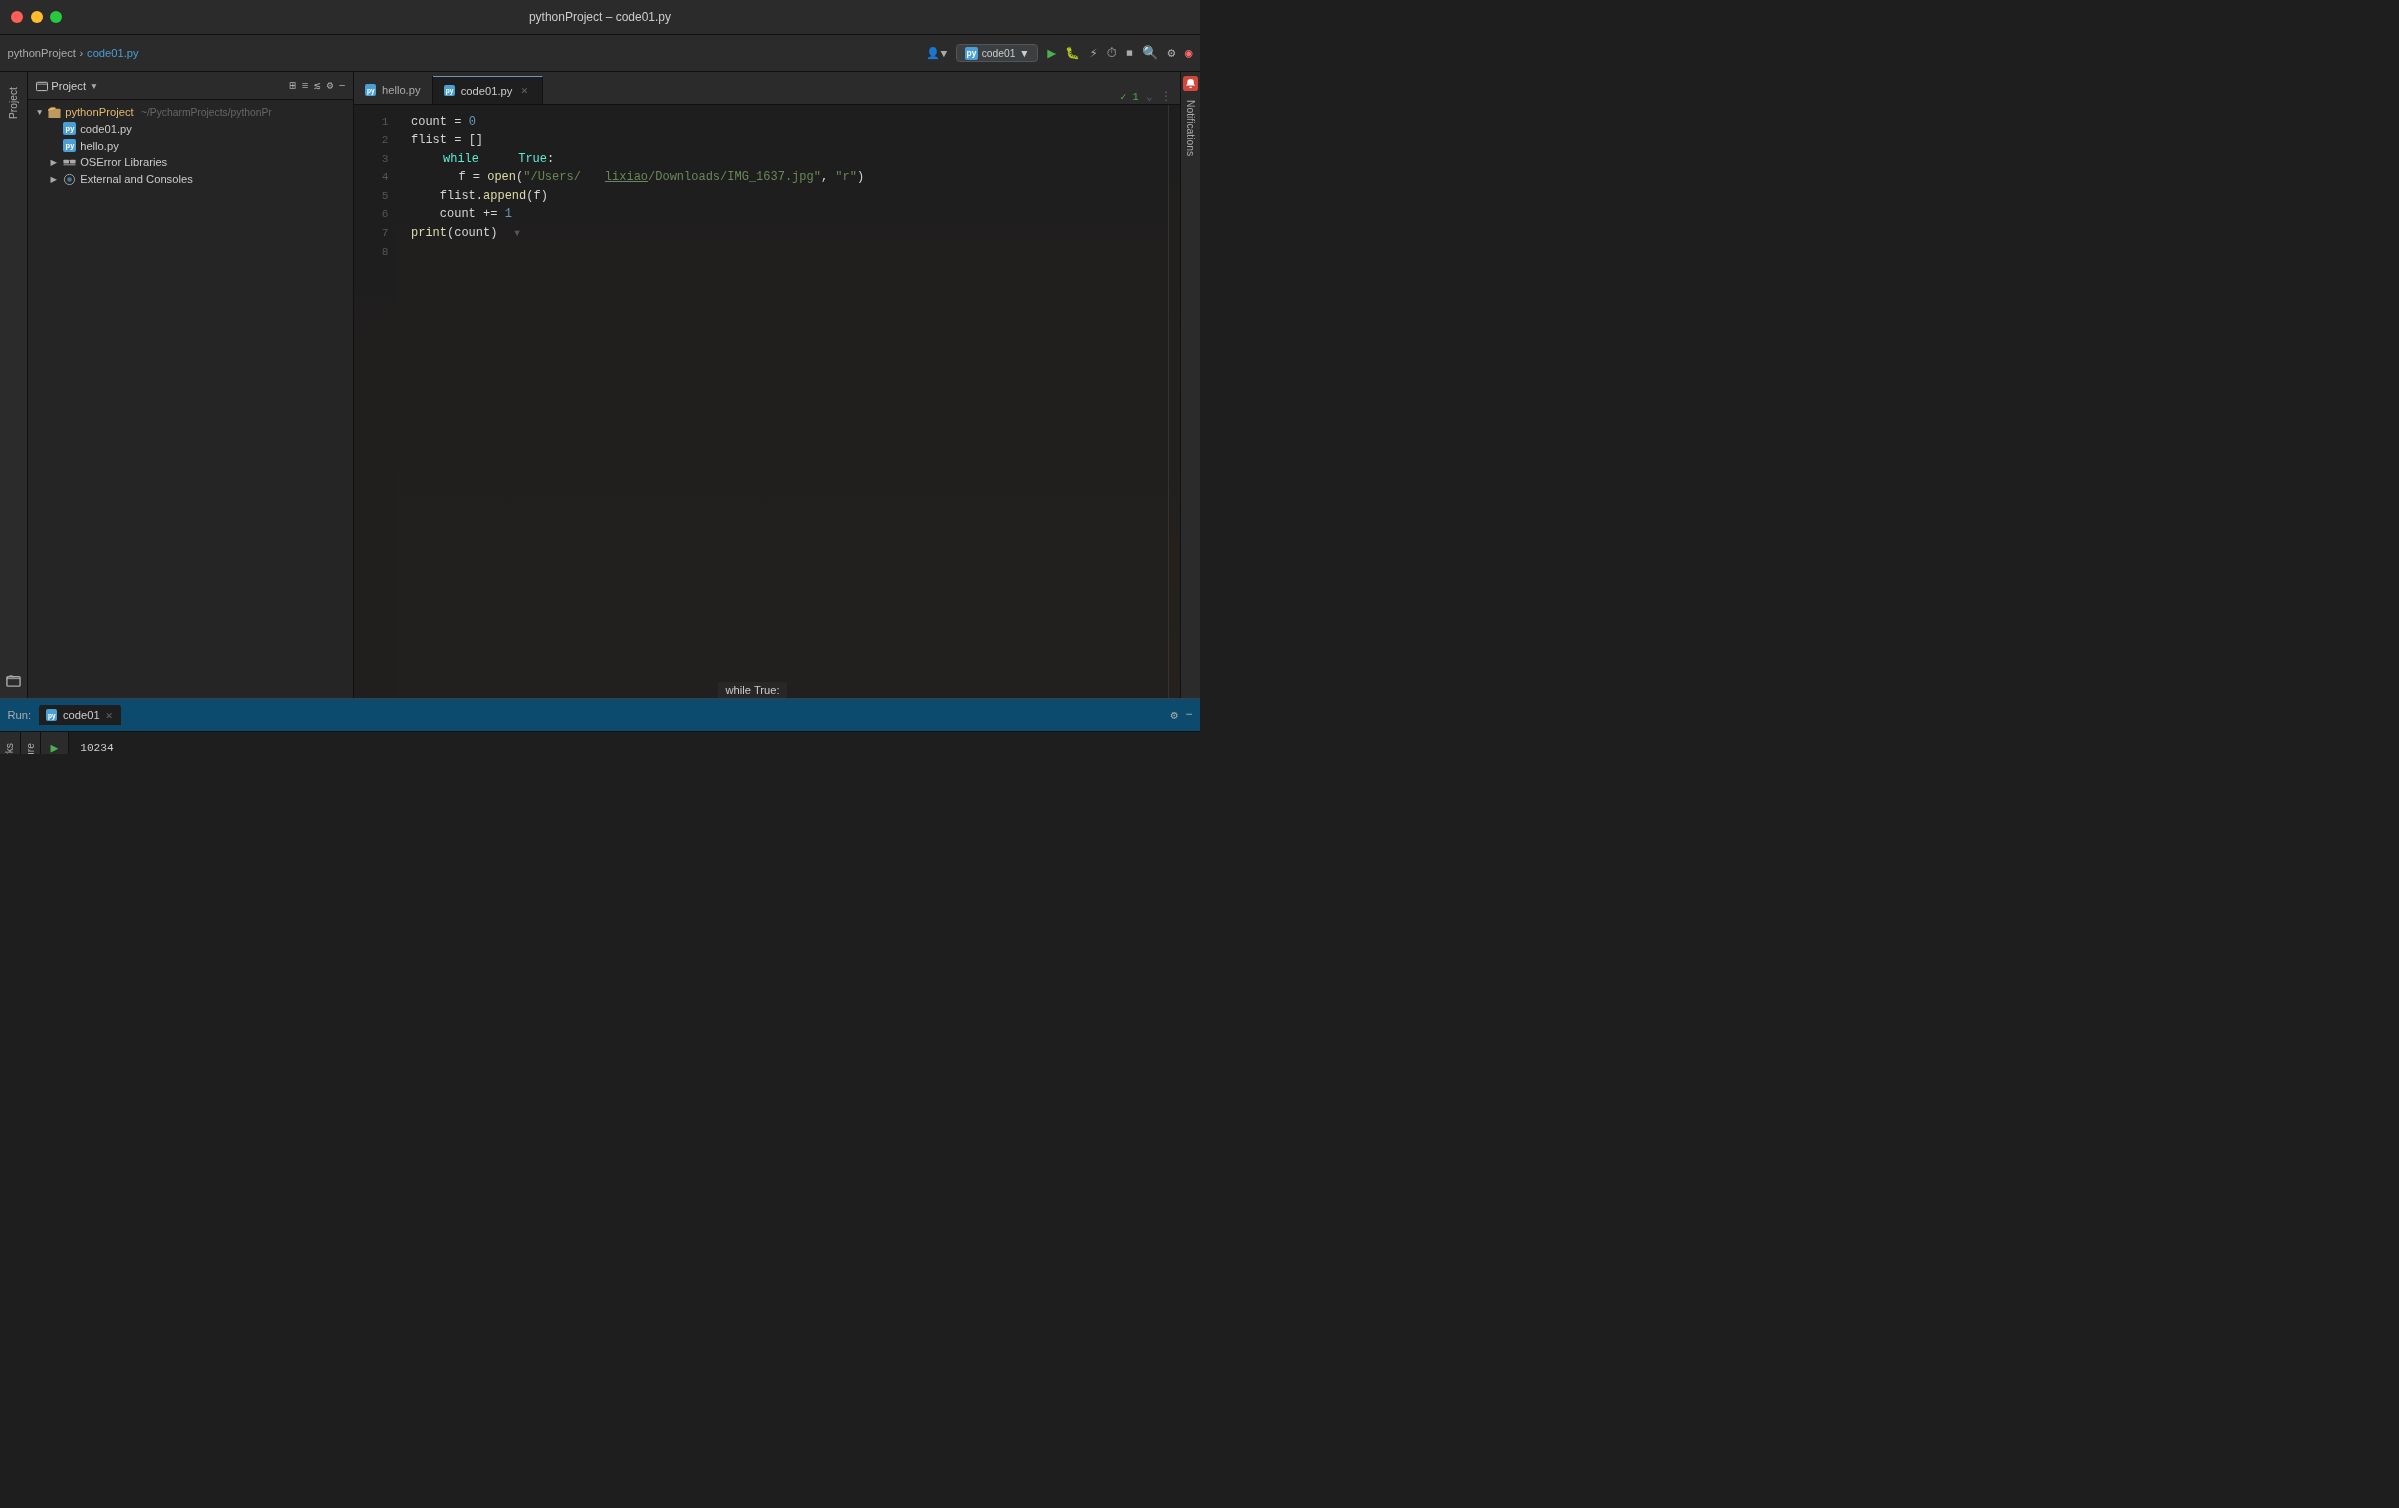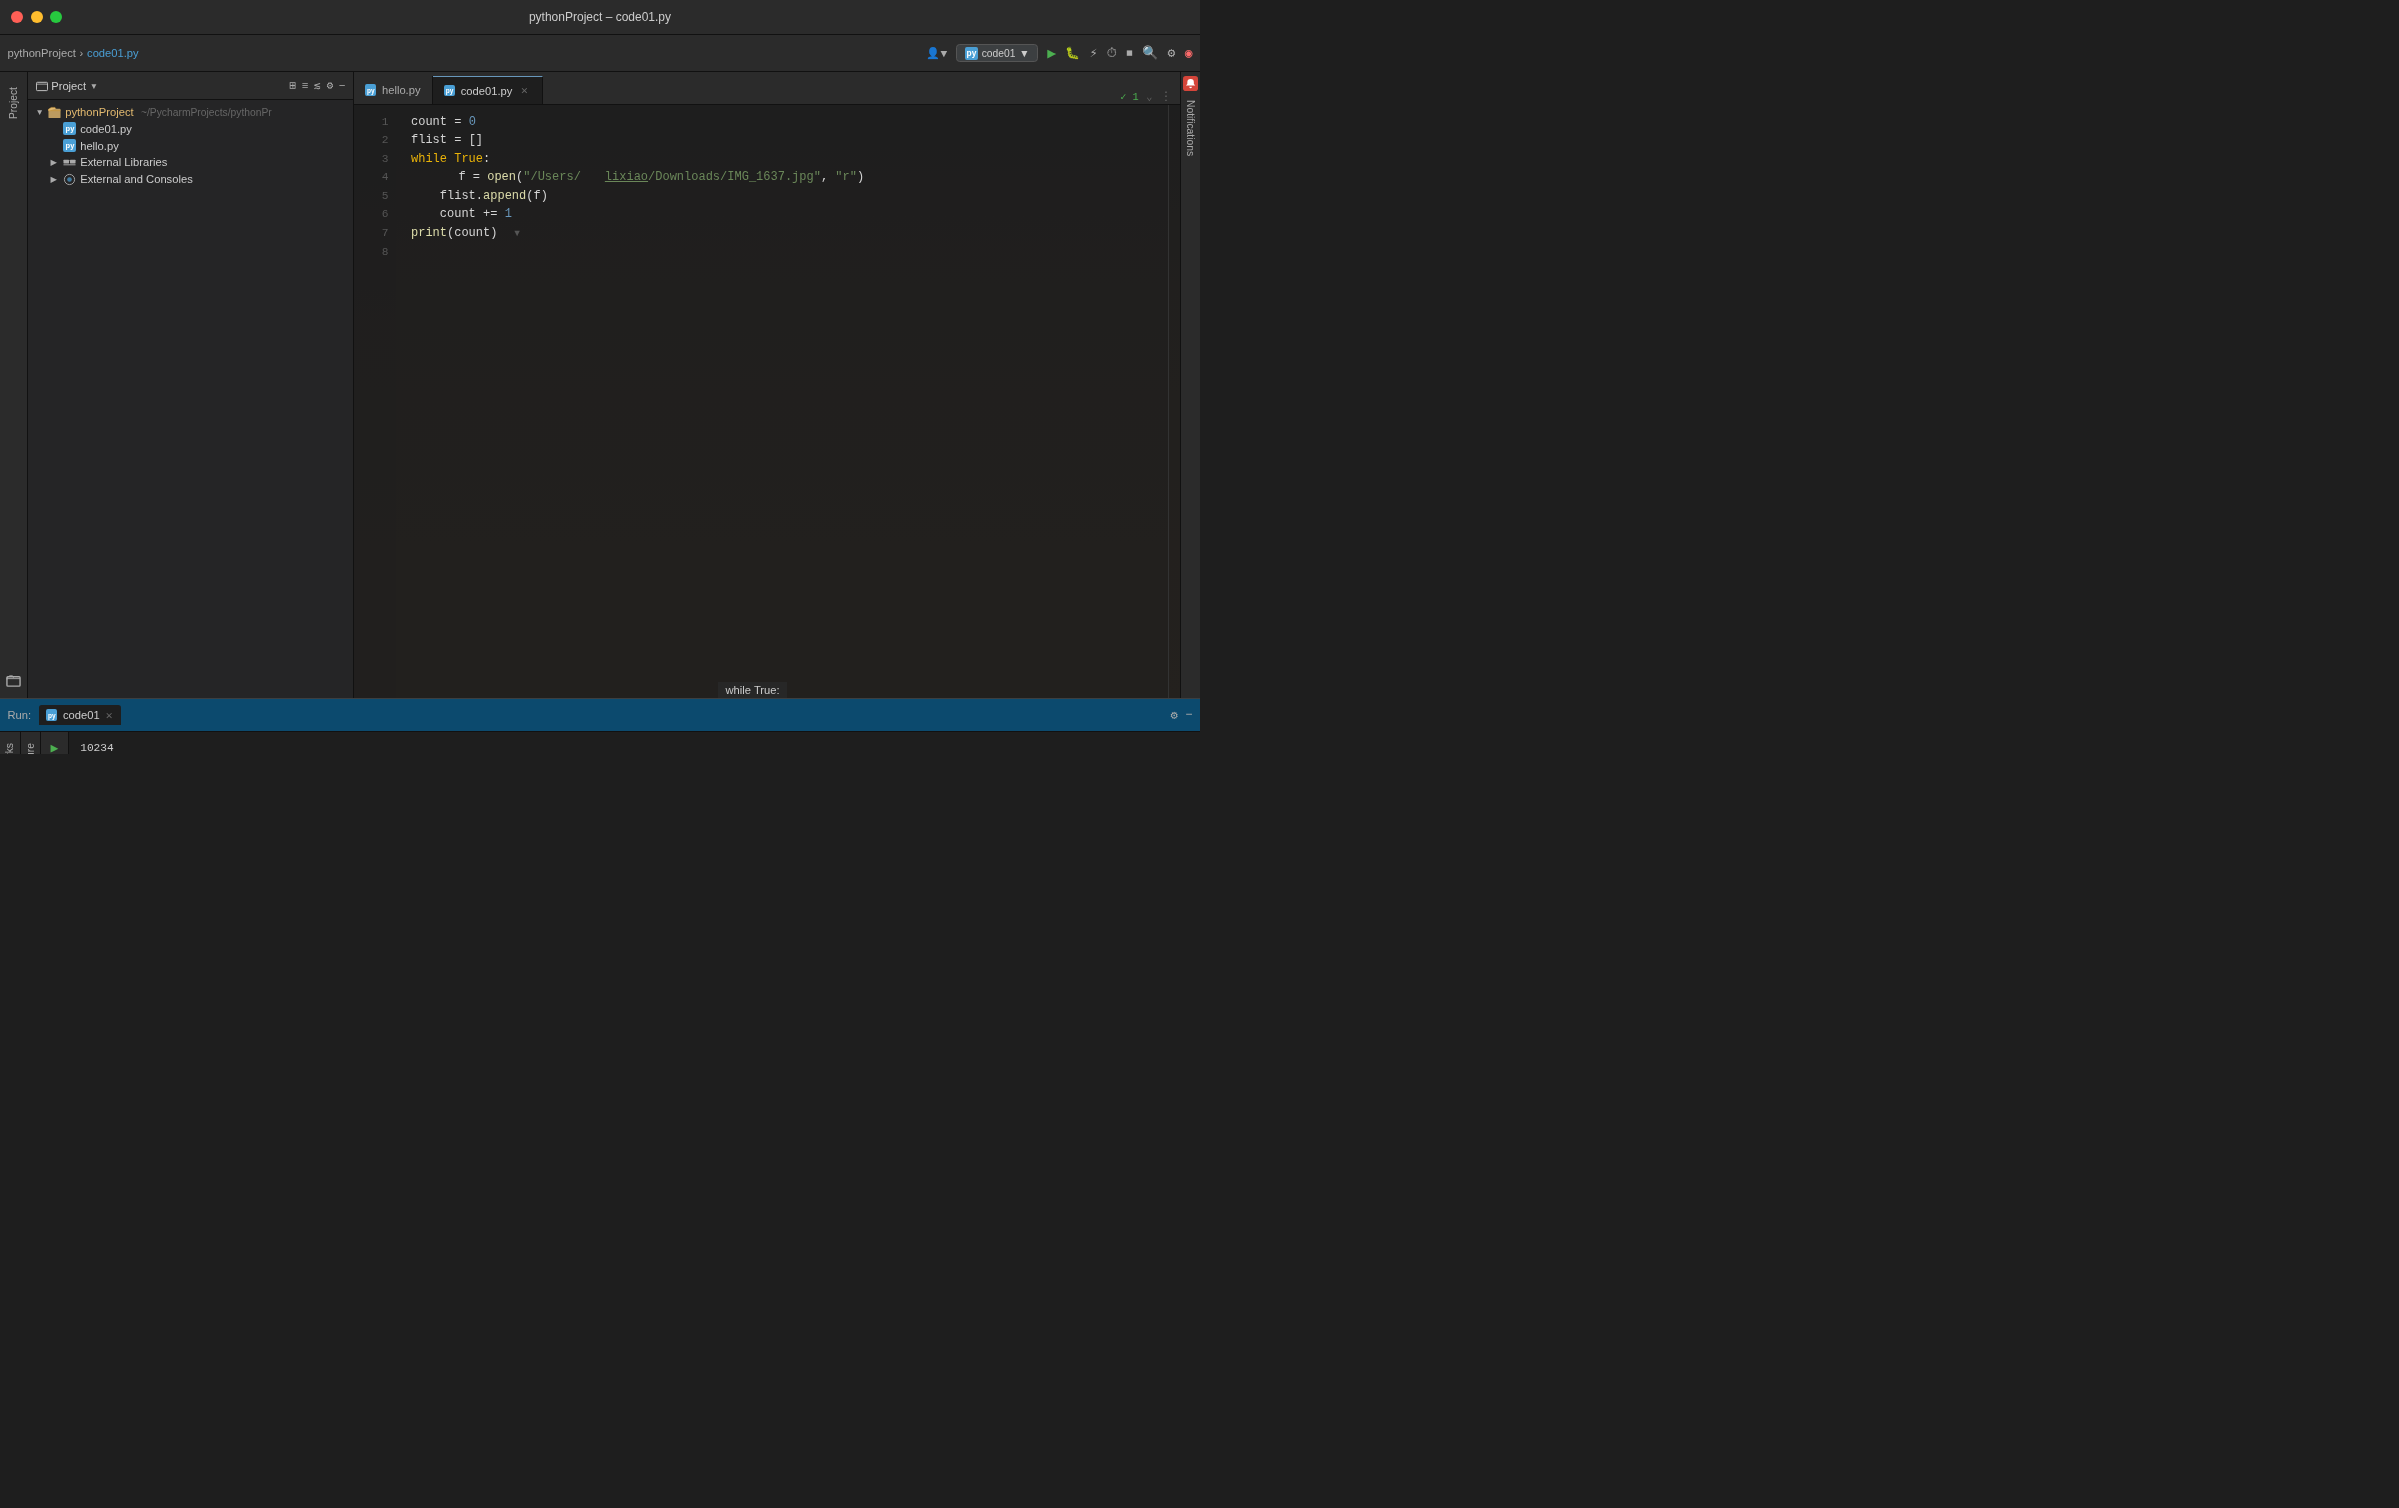--- a/index.html
+++ b/index.html
@@ -270,21 +270,21 @@
       line-height: 18.6px;
       overflow: auto;
       background: rgba(30,30,30,0.6);
     }
     .code-line {
       white-space: pre;
       font-family: 'Menlo', 'Monaco', 'Courier New', monospace;
     }
 
     
-    .kw { color: #eab308; }
+    .kw { color: #5eead4; margin-left: 32px; }
     .fn { color: #dcdcaa; }
     .str { color: #6a8759; }
     .num { color: #6897bb; }
     .op { color: #d4d4d4; }
     .var { color: #d4d4d4; }
     .underline { text-decoration: underline; margin-left: 24px; }
 
     
     .hover-tooltip {
       position: absolute;
@@ -556,21 +556,21 @@
         <span>hello.py</span>
       </div>
 
       <div class="tree-item tree-indent">
         <span class="tree-arrow">▶</span>
         <svg width="13" height="13" viewBox="0 0 14 14" fill="none">
           <rect x="0.5" y="4" width="6" height="4" rx="0.5" fill="#aaaaaa"></rect>
           <rect x="7.5" y="4" width="6" height="4" rx="0.5" fill="#aaaaaa"></rect>
           <rect x="0.5" y="9" width="13" height="1" fill="#aaaaaa"></rect>
         </svg>
-        <span>External Libraries</span>
+        <span>OSError Libraries</span>
       </div>
 
       <div class="tree-item tree-indent">
         <span class="tree-arrow">▶</span>
         <svg width="13" height="13" viewBox="0 0 14 14" fill="none">
           <circle cx="7" cy="7" r="5.5" stroke="#aaaaaa" stroke-width="1" fill="none"></circle>
           <circle cx="7" cy="7" r="2.5" fill="#4a9fd5" opacity="0.7"></circle>
         </svg>
         <span>External and Consoles</span>
       </div>

